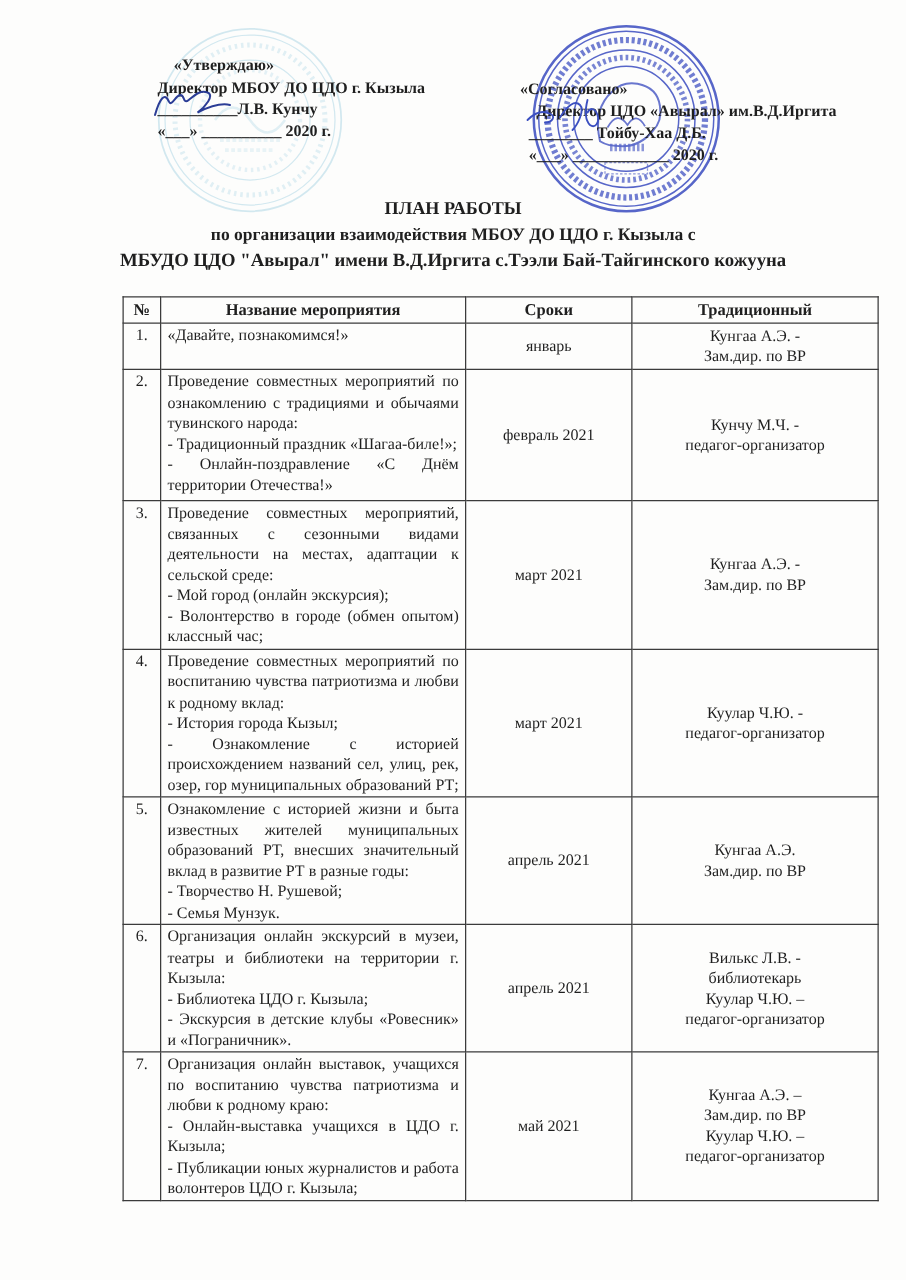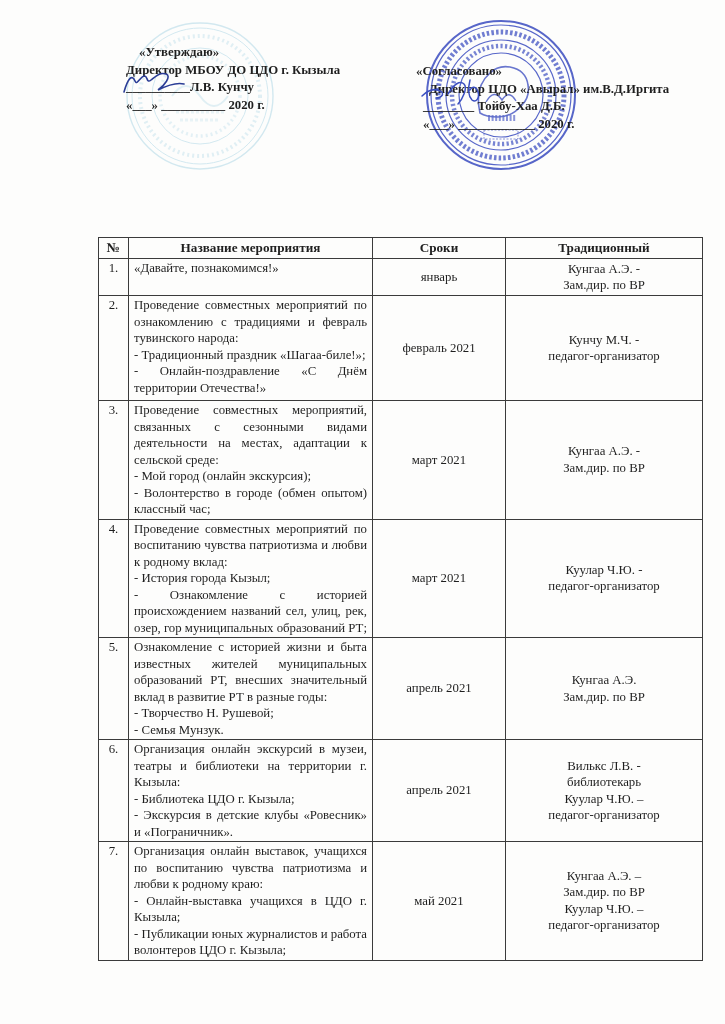--- a/index.html
+++ b/index.html
@@ -95,20 +95,25 @@
     <div class="ind2">«___» ____________ 2020 г.</div>
   </div>
 
   <svg class="sig sig-left" width="72" height="30" viewBox="0 0 72 30">
     <path d="M4,24 C8,10 12,6 15,13 C17,18 20,9 24,8 C28,7 26,16 31,12 C36,8 40,4 46,6 C52,8 44,18 38,22 C46,18 56,14 64,16" fill="none" stroke="#2b3d96" stroke-width="1.6" stroke-linecap="round"></path>
   </svg>
   <svg class="sig sig-right" width="80" height="34" viewBox="0 0 80 34">
     <path d="M4,22 C10,16 16,14 22,17 C27,19 24,24 18,24 M30,20 C36,10 42,6 46,10 C50,14 44,26 40,30 M52,6 C50,14 50,22 54,26 C58,29 62,24 60,18 C58,12 54,12 52,16" fill="none" stroke="#3b4fc0" stroke-width="1.5" stroke-linecap="round"></path>
   </svg>
 
+  <div class="title-block">
+    <div class="title-line1">ПЛАН РАБОТЫ</div>
+    <div class="title-line2">по организации взаимодействия МБОУ ДО ЦДО г. Кызыла с</div>
+    <div class="title-line3">МБУДО ЦДО "Авырал" имени В.Д.Иргита с.Тээли Бай-Тайгинского кожууна</div>
+  </div>
 
   <table class="plan-table">
     <colgroup>
       <col style="width:30px">
         <col style="width:244px">
         <col style="width:133px">
         <col style="width:197px">
     </colgroup>
     <thead>
       <tr>
@@ -126,21 +131,21 @@
           </td>
           <td class="mid-cell">январь</td>
           <td class="mid-cell">
             <div>Кунгаа А.Э. -</div>
             <div>Зам.дир. по ВР</div>
           </td>
         </tr>
         <tr style="height: 105px;">
           <td class="num-cell">2.</td>
           <td class="name-cell">
-            <div>Проведение совместных мероприятий по ознакомлению с традициями и февраль тувинского народа:</div>
+            <div>Проведение совместных мероприятий по ознакомлению с традициями и обычаями тувинского народа:</div>
             <div>- Традиционный праздник «Шагаа-биле!»;</div>
             <div>- Онлайн-поздравление «С Днём территории Отечества!»</div>
           </td>
           <td class="mid-cell">февраль 2021</td>
           <td class="mid-cell">
             <div>Кунчу М.Ч. -</div>
             <div>педагог-организатор</div>
           </td>
         </tr>
         <tr style="height: 118px;">

